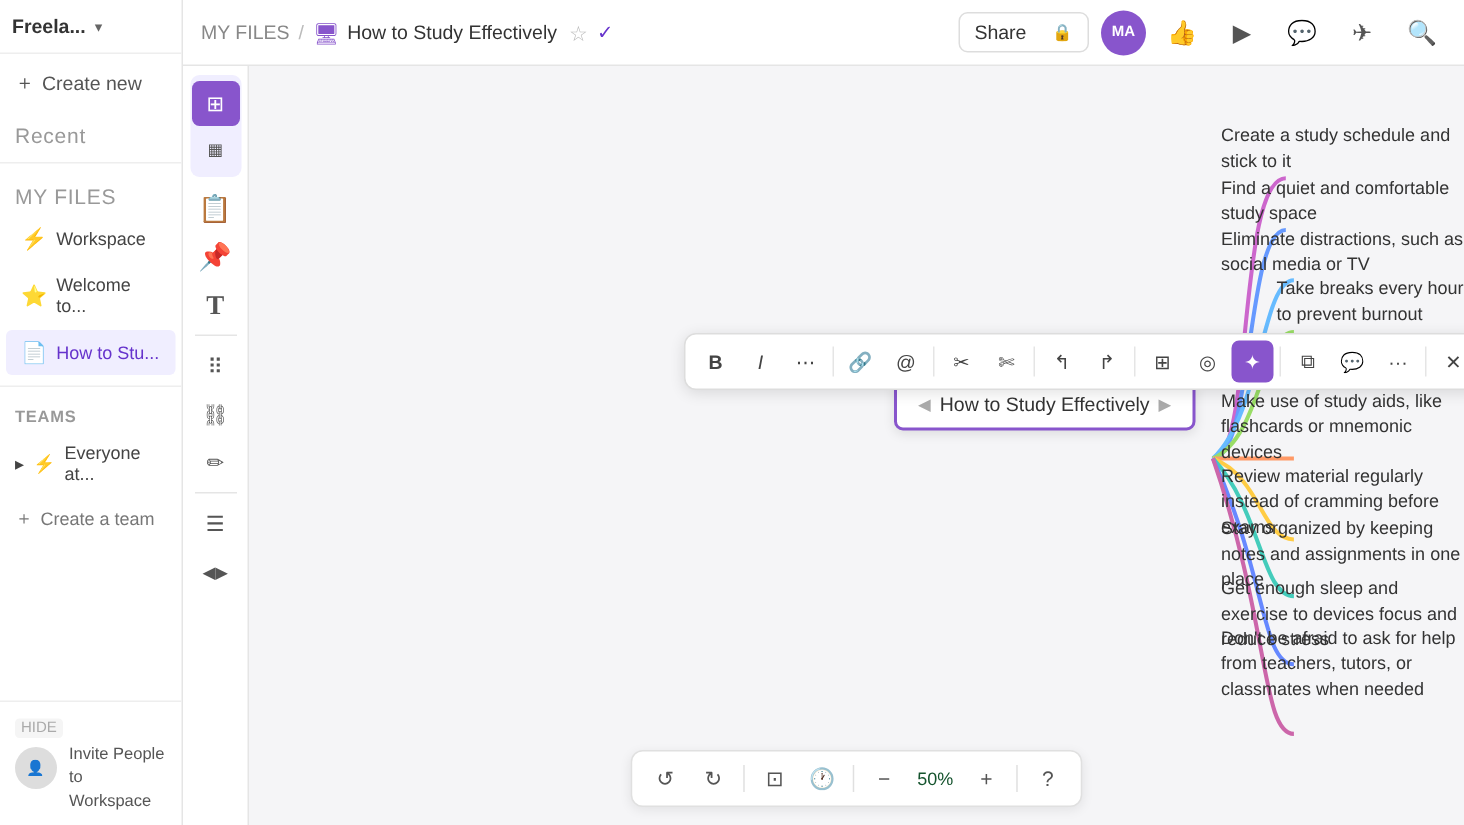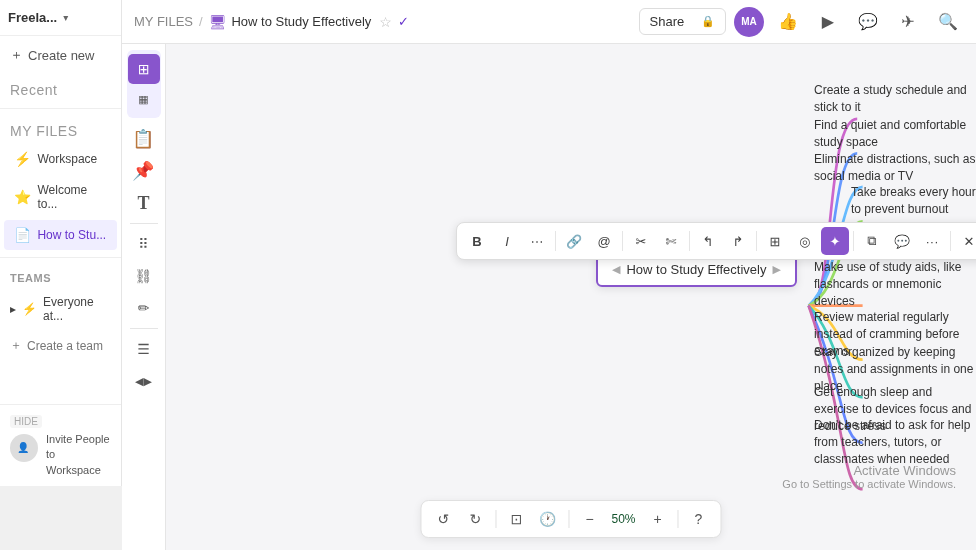--- a/index.html
+++ b/index.html
@@ -5,21 +5,21 @@
     * { box-sizing: border-box; margin: 0; padding: 0; }
     body { font-family: -apple-system, BlinkMacSystemFont, 'Segoe UI', sans-serif; font-size: 13px; background: #f0f0f0; overflow: hidden; width: 976px; height: 550px; display: flex; }
 
     
     .sidebar {
       width: 122px;
       background: #fff;
       border-right: 1px solid #e5e5e5;
       display: flex;
       flex-direction: column;
-      height: 486px;
+      height: 550px;
       overflow: hidden;
       flex-shrink: 0;
     }
 
     .sidebar-header {
       padding: 10px 8px;
       display: flex;
       align-items: center;
       gap: 6px;
       border-bottom: 1px solid #eee;
@@ -560,20 +560,16 @@
         <div class="bt-btn">⊡</div>
         <div class="bt-btn">🕐</div>
         <div class="bt-divider"></div>
         <div class="bt-btn">−</div>
         <div class="zoom-label">50%</div>
         <div class="bt-btn">+</div>
         <div class="bt-divider"></div>
         <div class="bt-btn">?</div>
       </div>
 
-      <div class="activate-watermark">
-        <div class="title">Activate Windows</div>
-        <div class="sub">Go to Settings to activate Windows.</div>
-      </div>
 
     </div>
   </div>
 </div>
 
 </body></html>

